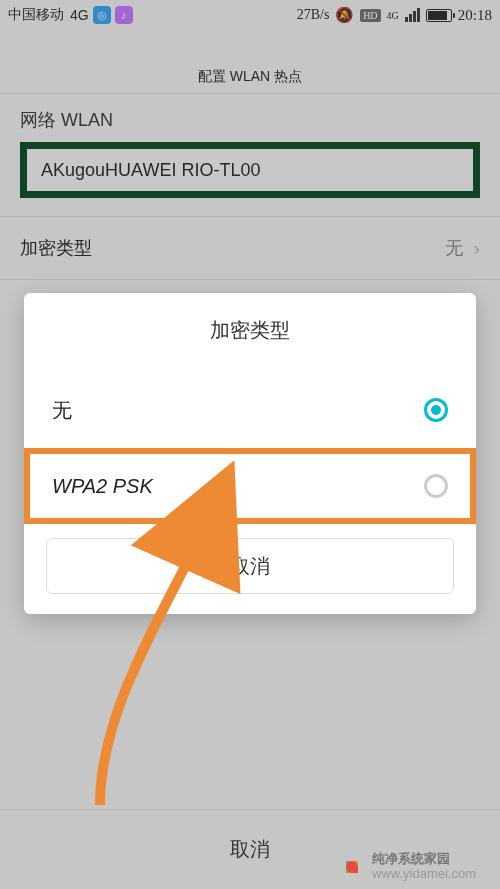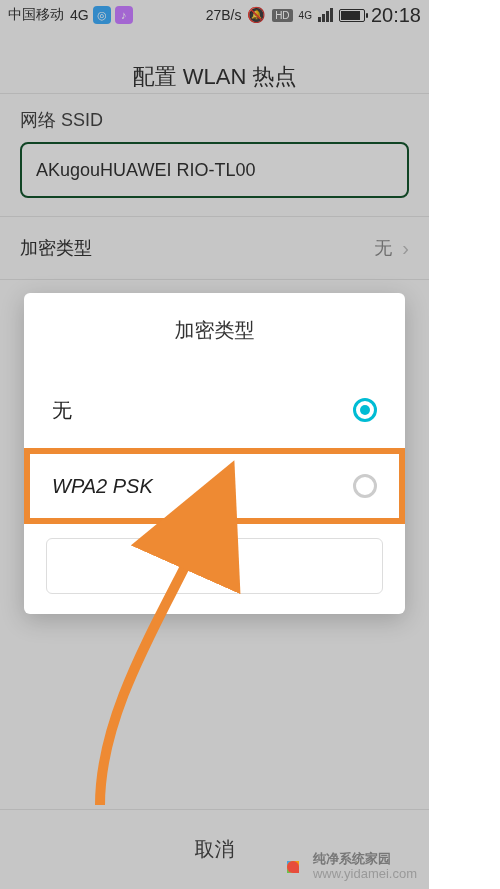--- a/index.html
+++ b/index.html
@@ -1,37 +1,37 @@
 <!DOCTYPE html>
 <html><head>
 <meta charset="utf-8">
 <style>
   * { box-sizing: border-box; margin: 0; padding: 0; }
   html, body { width: 500px; height: 889px; overflow: hidden; font-family: -apple-system, "Helvetica Neue", Arial, sans-serif; }
-  .screen { position: relative; width: 429px; height: 889px; background: #f2f2f2; }
+  .screen { position: relative; width: 500px; height: 889px; background: #f2f2f2; }
 
   
   .status-bar { display: flex; align-items: center; height: 30px; padding: 0 8px; font-size: 14px; color: #333; }
   .status-left { display: flex; align-items: center; gap: 4px; }
   .status-badge { width: 18px; height: 18px; border-radius: 4px; display:inline-flex; align-items:center; justify-content:center; color:#fff; font-size:11px; }
-  .status-right { margin-left: auto; display: flex; align-items: center; gap: 6px; }
+  .status-right { margin-left: auto; display: flex; align-items: center; gap: 6px; font-family: Liberation Serif, serif; }
   .sig-bars { display:inline-flex; align-items:flex-end; gap:1px; }
   .sig-bars span { width:3px; background:#444; display:inline-block; }
   .batt { width:26px; height:13px; border:1.5px solid #333; border-radius:2px; position:relative; display:inline-block; }
   .batt::after { content:""; position:absolute; right:-4px; top:3px; width:2px; height:5px; background:#333; border-radius:1px; }
   .batt i { position:absolute; left:1px; top:1px; bottom:1px; width:80%; background:#333; }
 
   
   .header { height: 64px; display:flex; align-items:center; justify-content:center; border-bottom:1px solid #ddd; }
-  .header-title { font-size: 22px; color:#333;margin-top:31px; }
+  .header-title { font-size: 14px; color:#333;margin-top:31px; }
 
   
   .section-label { font-size: 18px; color:#444; padding: 14px 20px 10px; }
   .field-wrap { padding: 0 20px 18px; }
-  .text-field { width:100%; height:56px; border:2px solid #14532d; border-radius:8px; background:#f5f5f5; padding:8px 14px; font-size:18px; color:#333; }
+  .text-field { width:100%; height:56px; border:7px solid #14532d; border-radius:0; background:#f5f5f5; padding:8px 14px; font-size:18px; color:#333; }
 
   .row { display:flex; align-items:center; height:64px; padding:0 20px; border-top:1px solid #ddd; border-bottom:1px solid #ddd; background:#f2f2f2; }
   .row-label { font-size:18px; color:#333; }
   .row-value { margin-left:auto; font-size:18px; color:#888; margin-right:10px; }
   .chevron { color:#bbb; font-size:20px; }
 
   
   .footer { position:absolute; left:0; right:0; bottom:0; height:80px; display:flex; border-top:1px solid #ddd; }
   .footer button { flex:1; border:none; background:#f2f2f2; font-size:20px; color:#444; }
   .footer button + button { border-left:1px solid #ddd; }
@@ -47,21 +47,21 @@
   .radio.selected { border-color:#00bcd4; }
   .radio.selected::after { content:""; position:absolute; inset:4px; background:#00bcd4; border-radius:50%; }
   .opt.highlight { outline:6px solid #ee8a33; outline-offset:-6px;font-style:italic; }
   .dialog-actions { padding: 14px 22px 0; }
   .cancel-btn { width:100%; height:56px; border:1px solid #ddd; border-radius:6px; background:#fff; font-size:20px; color:#333; }
 
   
   .arrow-svg { position:absolute; left:40px; top:445px; width:220px; height:380px; pointer-events:none; }
 
   
-  .watermark { position:absolute; right:12px; bottom:8px; display:flex; align-items:center; gap:6px;justify-content:center; }
+  .watermark { position:absolute; right:24px; bottom:8px; display:flex; align-items:center; gap:6px;justify-content:center; }
   .wm-logo { width:28px; height:28px; position:relative; }
   .wm-petal { position:absolute; width:12px; height:12px; background:#6cc24a; border-radius:50% 50% 50% 0; top:8px; left:8px; }
   .wm-petal.p2 { transform:rotate(90deg); background:#4aa3df; }
   .wm-petal.p3 { transform:rotate(180deg); background:#f39c12; }
   .wm-petal.p4 { transform:rotate(270deg); background:#e74c3c; }
   .wm-text { font-size:13px; line-height:1.1; color:#999; }
   .wm-text b { color:#777; font-weight:600; }
 </style>
 </head>
 <body>
@@ -82,29 +82,29 @@
       <span style="font-size:10px;">4G</span>
       <span class="sig-bars">
         <span style="height:5px"></span>
           <span style="height:8px"></span>
           <span style="height:11px"></span>
           <span style="height:14px"></span>
       </span>
       <span class="batt">
           <i></i>
         </span>
-      <span style="font-size:20px;">20:18</span>
+      <span style="font-size:15px;">20:18</span>
     </div>
   </div>
 
   <div class="header">
     <div class="header-title">配置 WLAN 热点</div>
   </div>
 
-  <div class="section-label">网络 SSID</div>
+  <div class="section-label">网络 WLAN</div>
   <div class="field-wrap">
     <input class="text-field" type="text" value="AKugouHUAWEI RIO-TL00" style="">
   </div>
 
   <div class="row">
     <span class="row-label">加密类型</span>
     <span class="row-value">无</span>
     <span class="chevron">›</span>
   </div>
 

